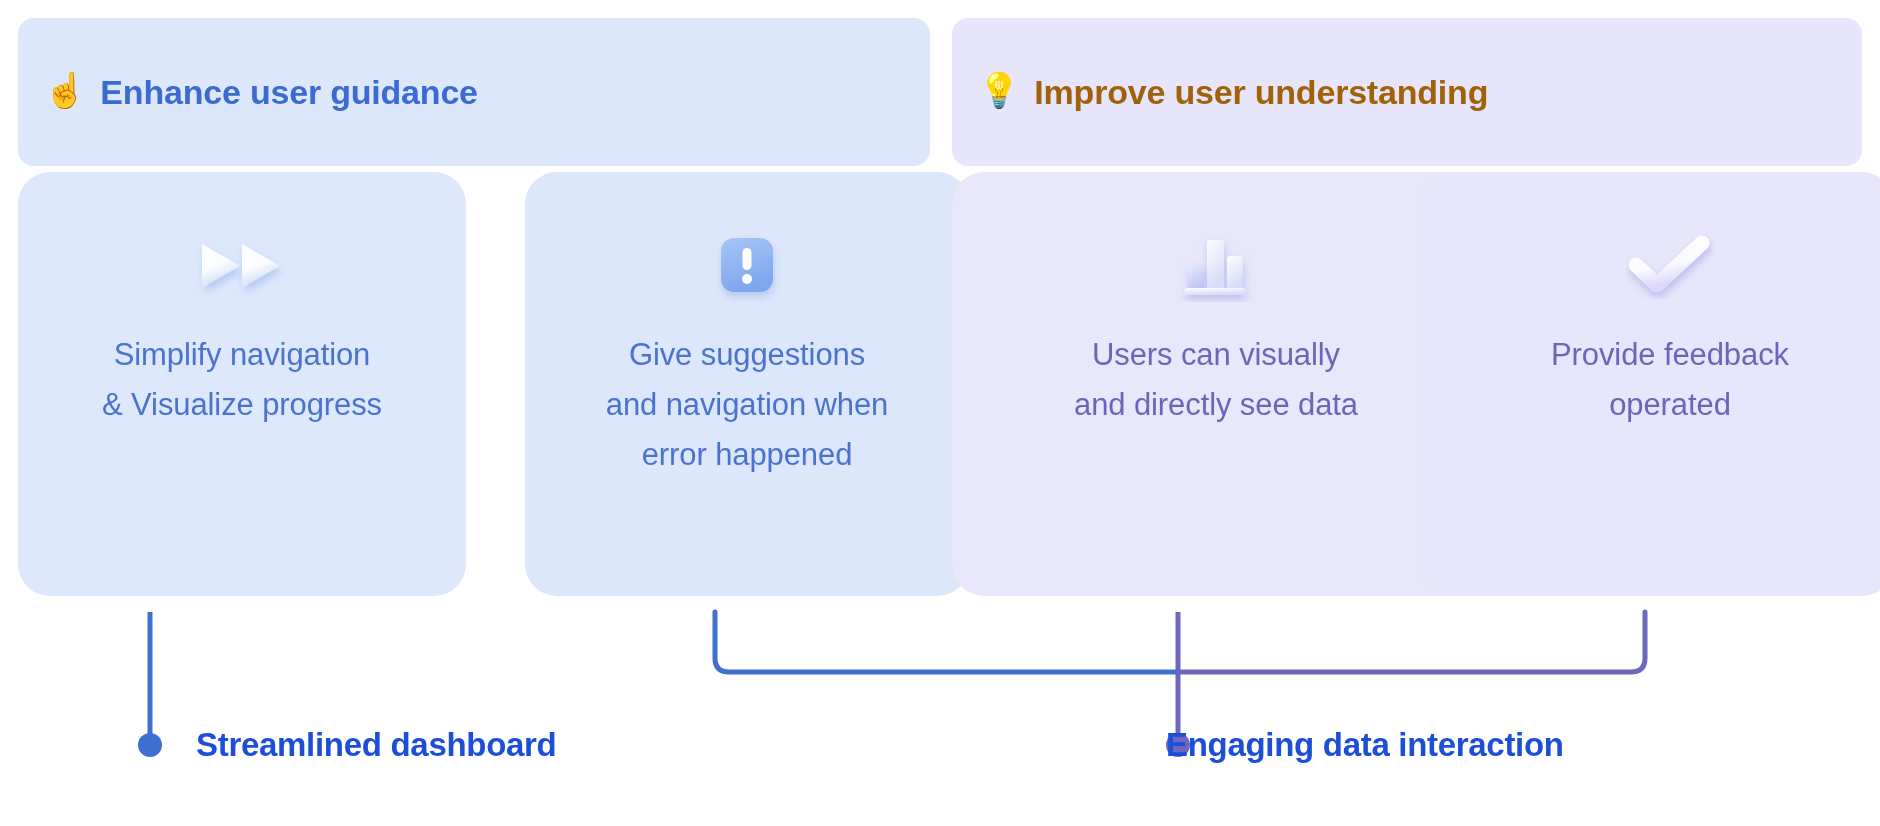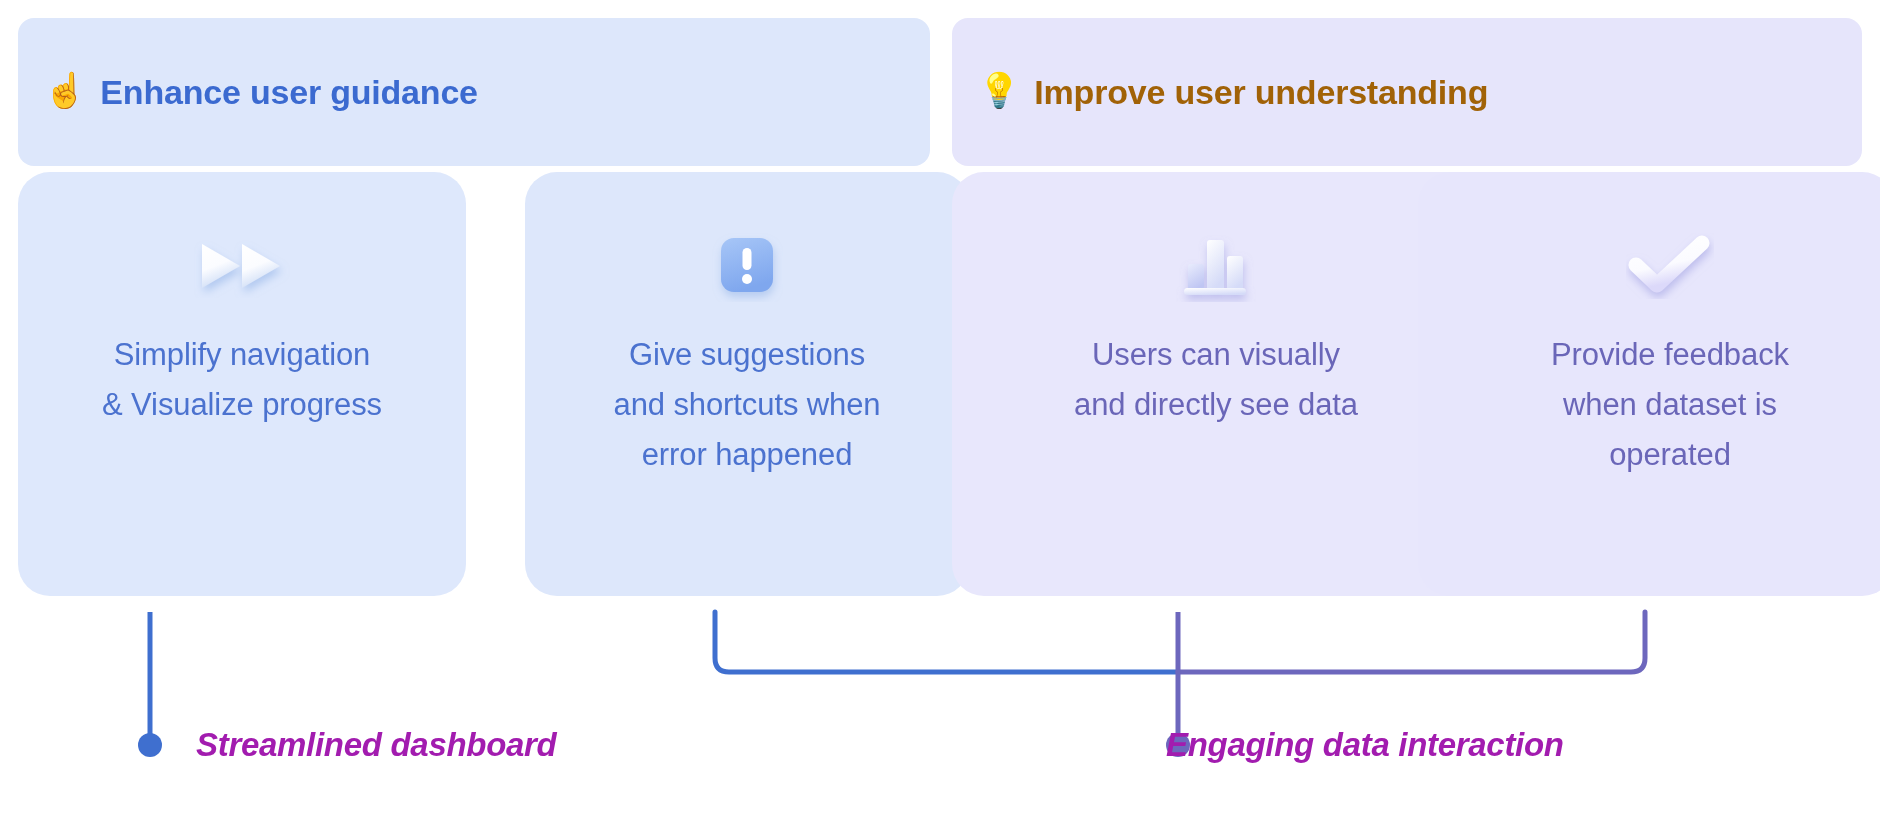--- a/index.html
+++ b/index.html
@@ -97,24 +97,23 @@
     width: 1880px;
     height: 826px;
     pointer-events: none;
   }
 
   
   .outcome {
     position: absolute;
     font-size: 33px;
     font-weight: bold;
-    color: #a21caf;
+    color: #1d4ed8;
     white-space: nowrap;
     letter-spacing: -0.3px;
-    font-style: italic;
   }
   .outcome.left  { left: 196px;  top: 726px; }
   .outcome.right { left: 1166px; top: 726px; }
 </style>
 </head>
 <body>
 
 <div id="board">
 
   <div class="header-card blue">
@@ -166,21 +165,21 @@
         </defs>
         <g filter="url(#exshadow)">
           <rect x="10" y="8" width="52" height="54" rx="13" fill="url(#exg)"></rect>
           <rect x="31.5" y="18" width="9" height="22" rx="4.5" fill="#ffffff"></rect>
           <circle cx="36" cy="49" r="5" fill="#ffffff"></circle>
         </g>
       </svg>
     </div>
     <div class="item-text">
       <div>Give suggestions</div>
-      <div>and shortcuts when</div>
+      <div>and navigation when</div>
       <div>error happened</div>
     </div>
   </div>
 
   <div class="item-card c3">
     <div class="item-icon">
       <svg width="80" height="72" viewBox="0 0 80 72" aria-hidden="true">
         <defs>
           <linearGradient id="barA" x1="0" y1="0" x2="0.4" y2="1">
             <stop offset="0%" stop-color="#e9ecfd"></stop>
@@ -221,21 +220,20 @@
             <feDropShadow dx="1" dy="5" stdDeviation="4" flood-color="#9a9ae0" flood-opacity="0.55"></feDropShadow>
           </filter>
         </defs>
         <g filter="url(#ckshadow)">
           <path d="M10 32 L31 52 L76 10" stroke="url(#ckg)" stroke-width="15" stroke-linecap="round" stroke-linejoin="round" fill="none"></path>
         </g>
       </svg>
     </div>
     <div class="item-text">
       <div>Provide feedback</div>
-      <div>when dataset is</div>
       <div>operated</div>
     </div>
   </div>
 
   <svg id="connectors" viewBox="0 0 1880 826">
     <defs>
       <linearGradient id="busgrad" x1="0" y1="0" x2="1" y2="0" gradientUnits="objectBoundingBox">
         <stop offset="0%" stop-color="#3f6fcf"></stop>
         <stop offset="62%" stop-color="#4f6bc9"></stop>
         <stop offset="78%" stop-color="#6d67bd"></stop>

